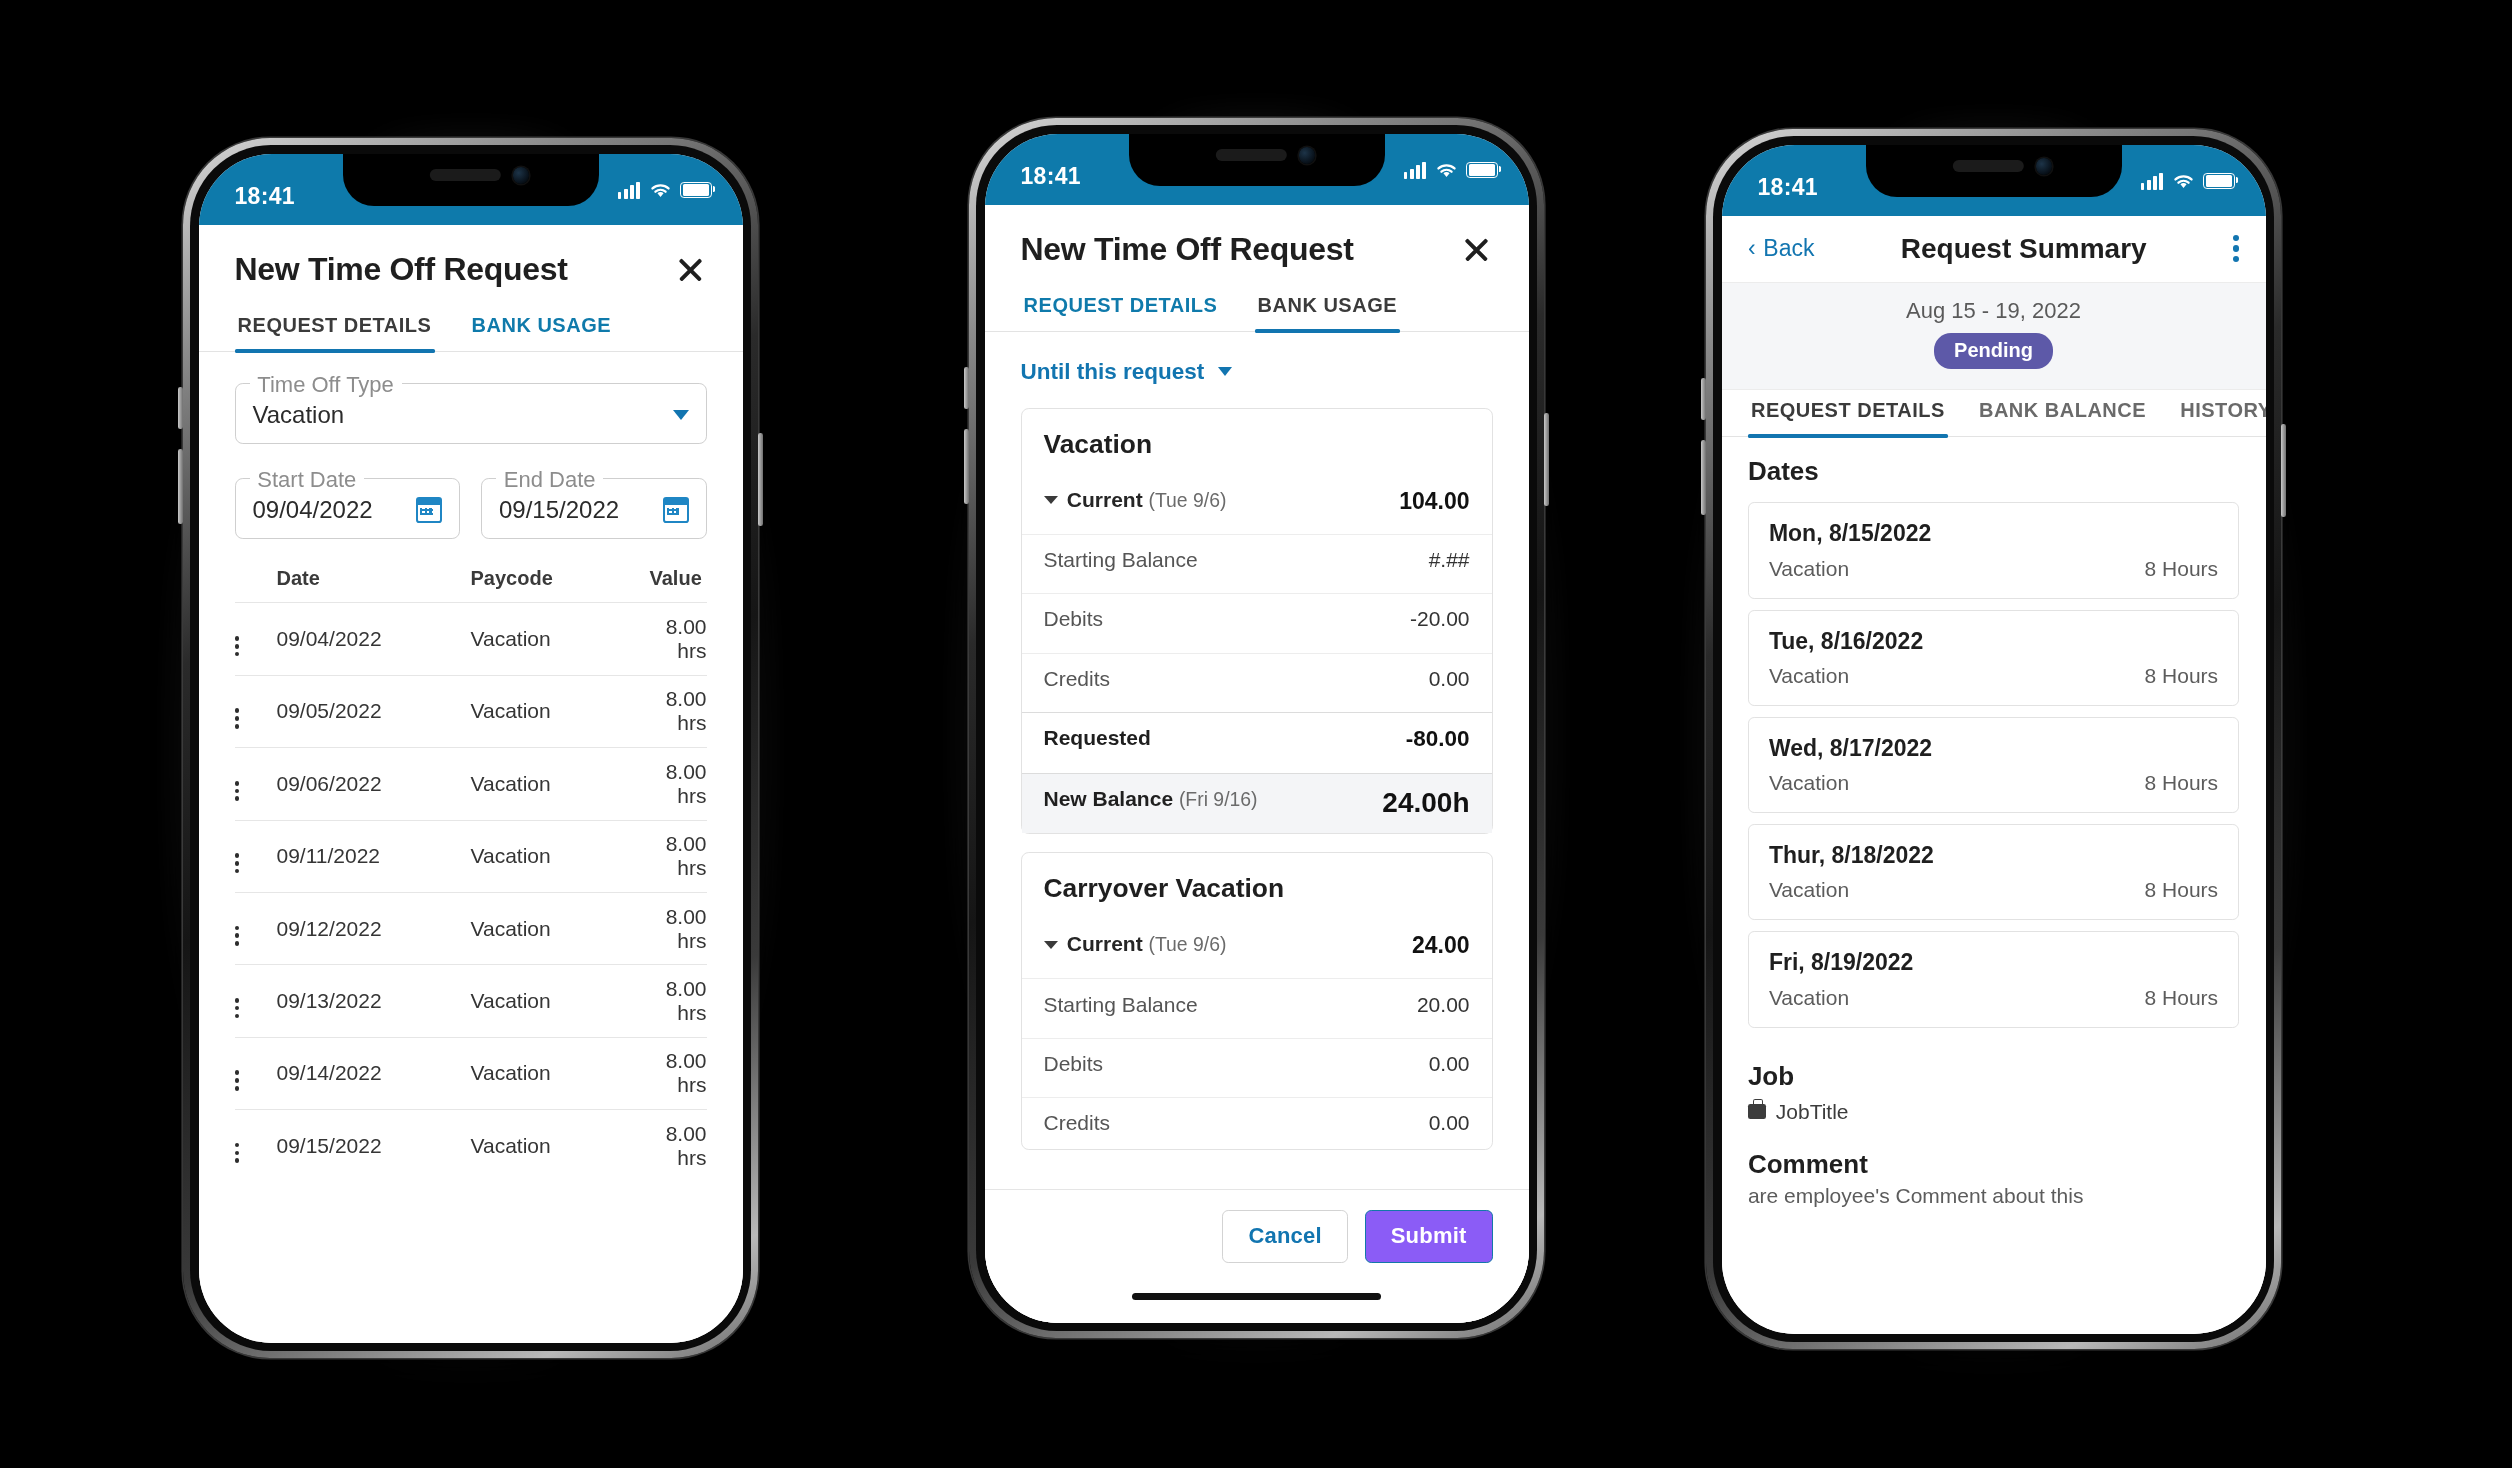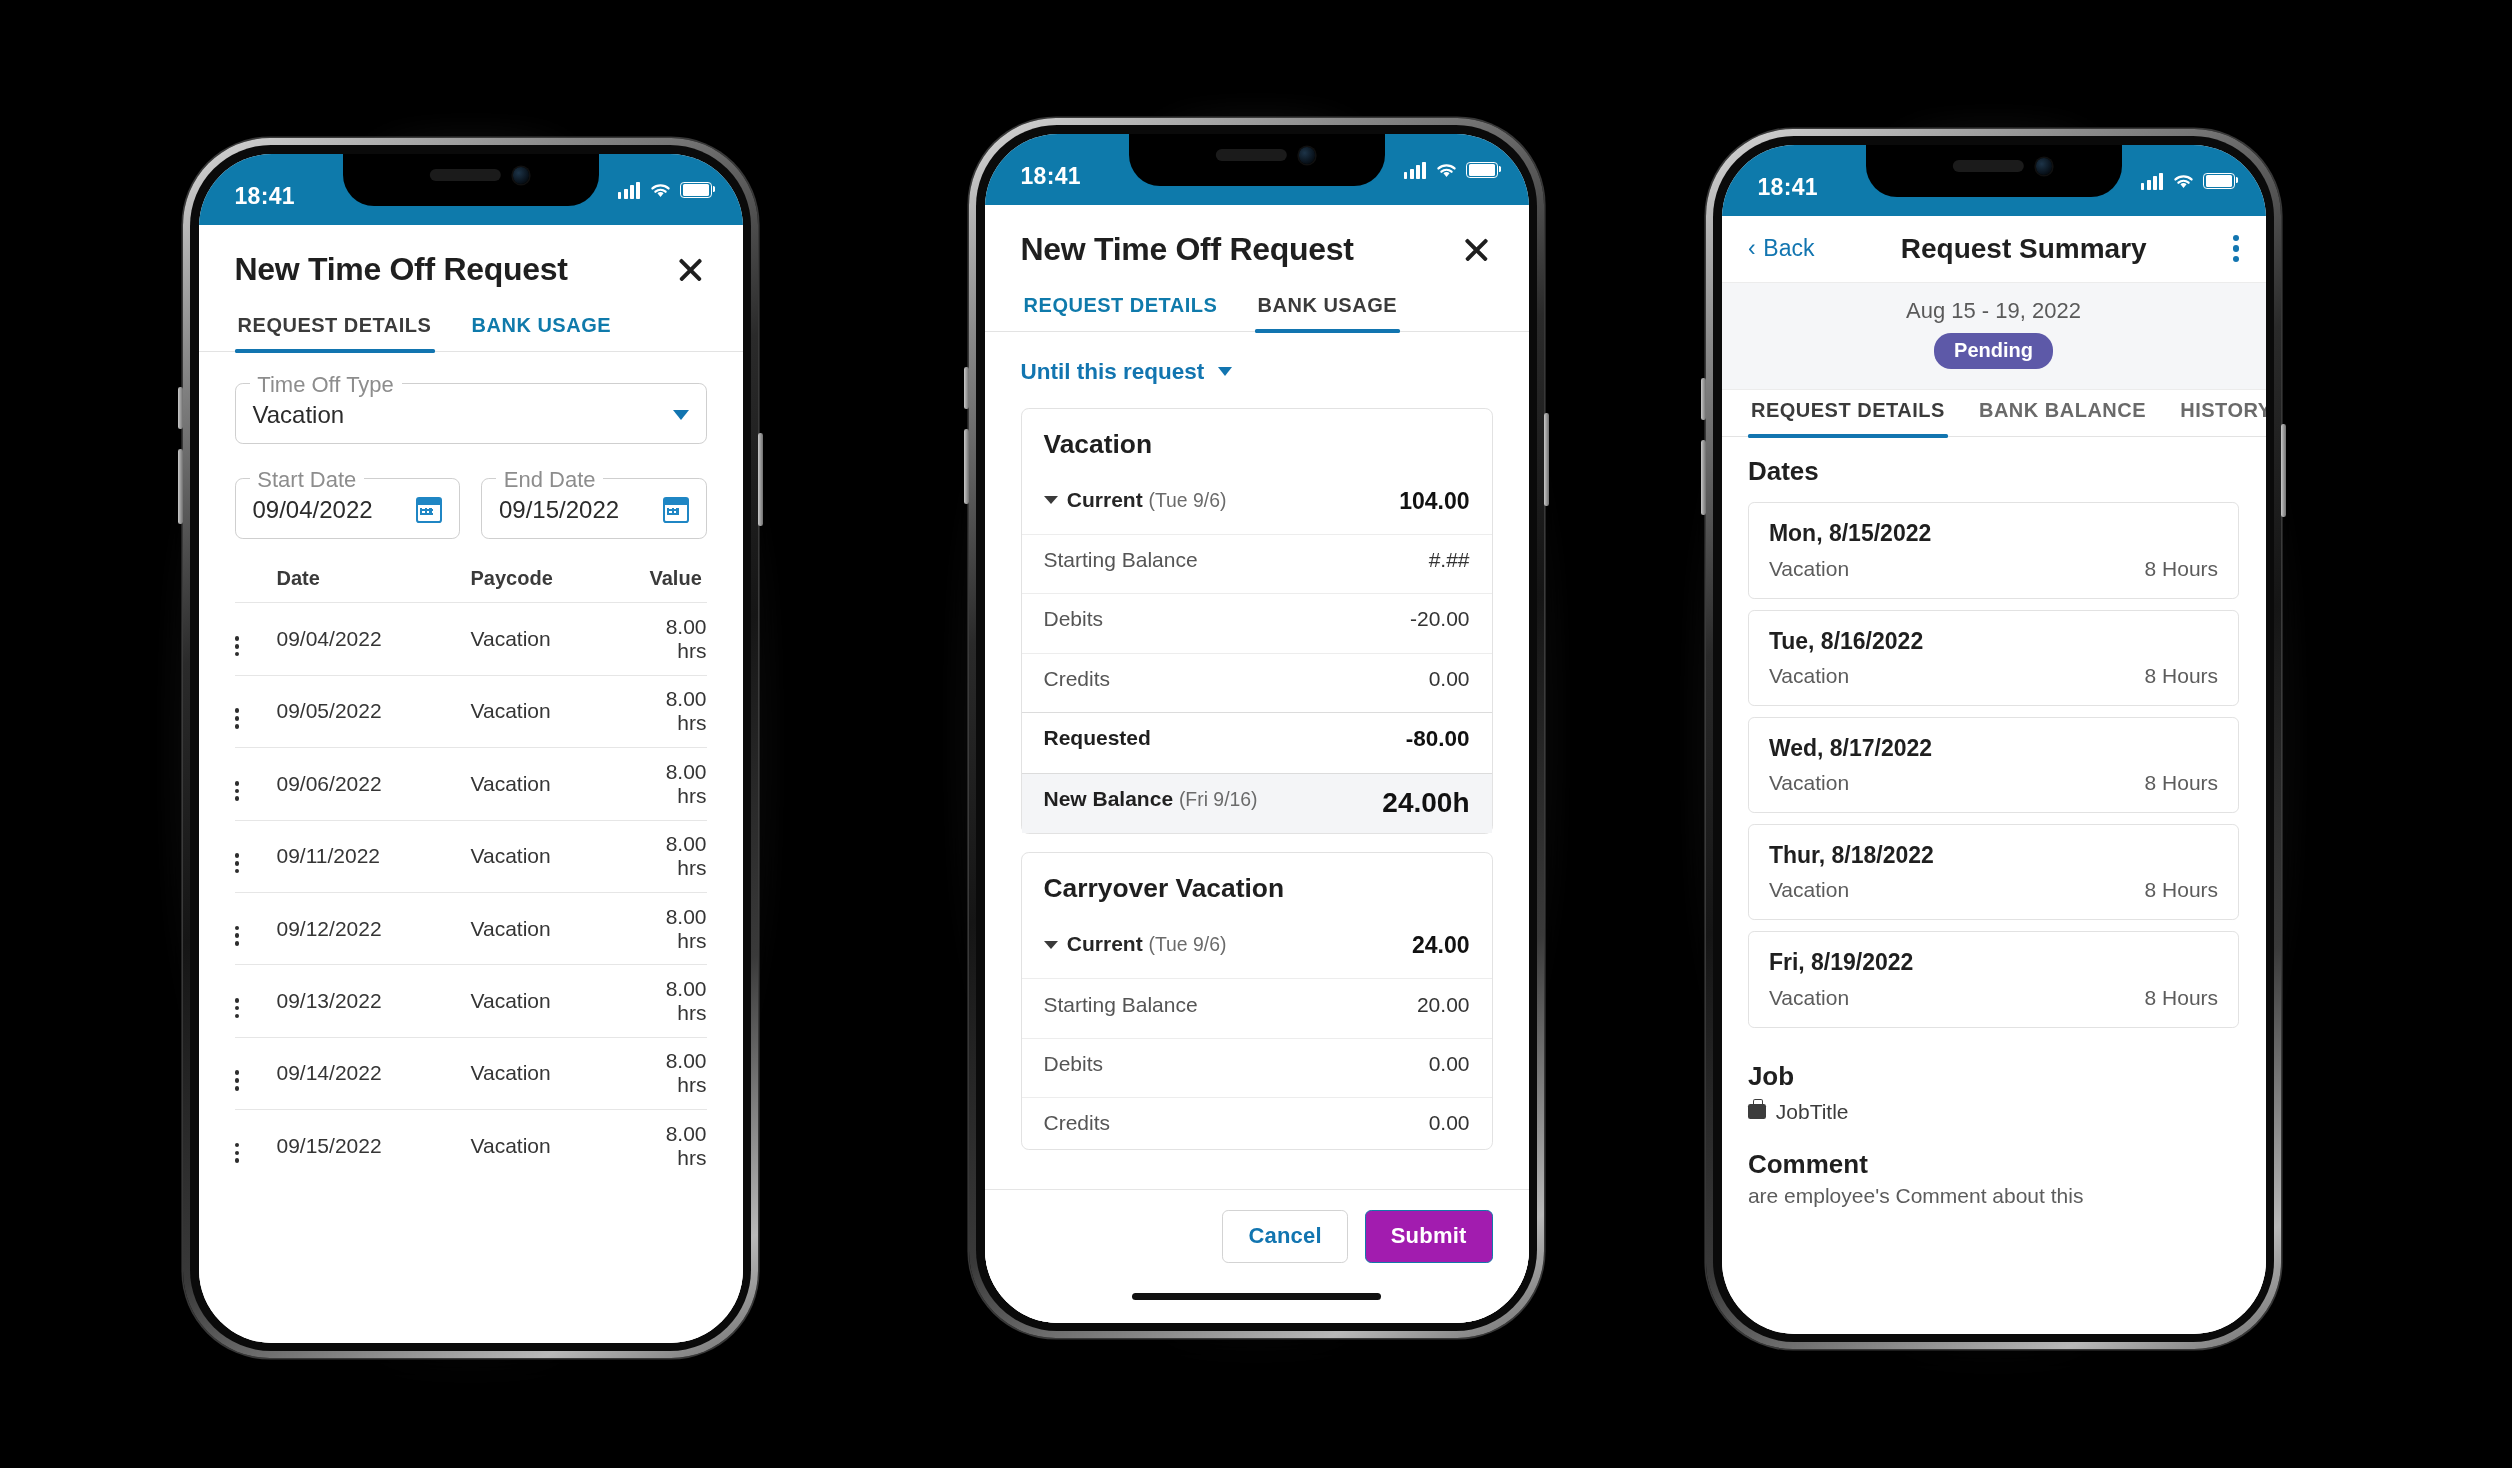--- a/index.html
+++ b/index.html
@@ -63,21 +63,21 @@
 
   table.rows{width:100%;border-collapse:collapse;}
   table.rows th{font-size:20px;font-weight:700;color:#3a3a3a;padding:7.8px 0 12.4px 0;}
   table.rows td{font-size:21px;color:#353535;padding:11.7px 0;border-top:1.6px solid #e6e6e6;}
   .kebab{display:inline-flex;flex-direction:column;gap:3.1px;padding-right:1.6px;}
   .kebab i{width:4.7px;height:4.7px;border-radius:50%;background:#2d2d2d;display:block;}
 
   .btnrow{display:flex;justify-content:flex-end;gap:17px;align-items:center;padding:20px 36px 0 36px;}
   .btn{font-size:22px;font-weight:700;border-radius:6.2px;padding:12.4px 25px;letter-spacing:0.2px;}
   .btn.ghost{color:#1275b0;background:#fff;border:1.6px solid #d3d3d3;}
-  .btn.primary{color:#fff;background:#a21caf;border:1.6px solid #1378a8;}
+  .btn.primary{color:#fff;background:#8b5cf6;border:1.6px solid #1378a8;}
   .homebar{height:6.2px;width:249px;background:#111;border-radius:3.9px;margin:34px auto 0 auto;}
 
   
   .card{border:1.6px solid #e2e2e2;border-radius:7.8px;background:#fff;margin-bottom:18.6px;}
   .card h3{margin:0;padding:20px 22px 15.5px 22px;font-size:26.4px;font-weight:700;color:#1f1f1f;}
   .brow{display:flex;justify-content:space-between;padding:13.2px 22px;font-size:21px;margin-top:8px;}
   .brow + .brow{border-top:1.6px solid #ededed;}
   .brow.head{padding-top:4.7px;padding-bottom:11px;border-top:none;}
   .brow.head .lbl{font-weight:700;color:#262626;}
   .brow.head .val{font-weight:700;color:#111;font-size:23px;}

